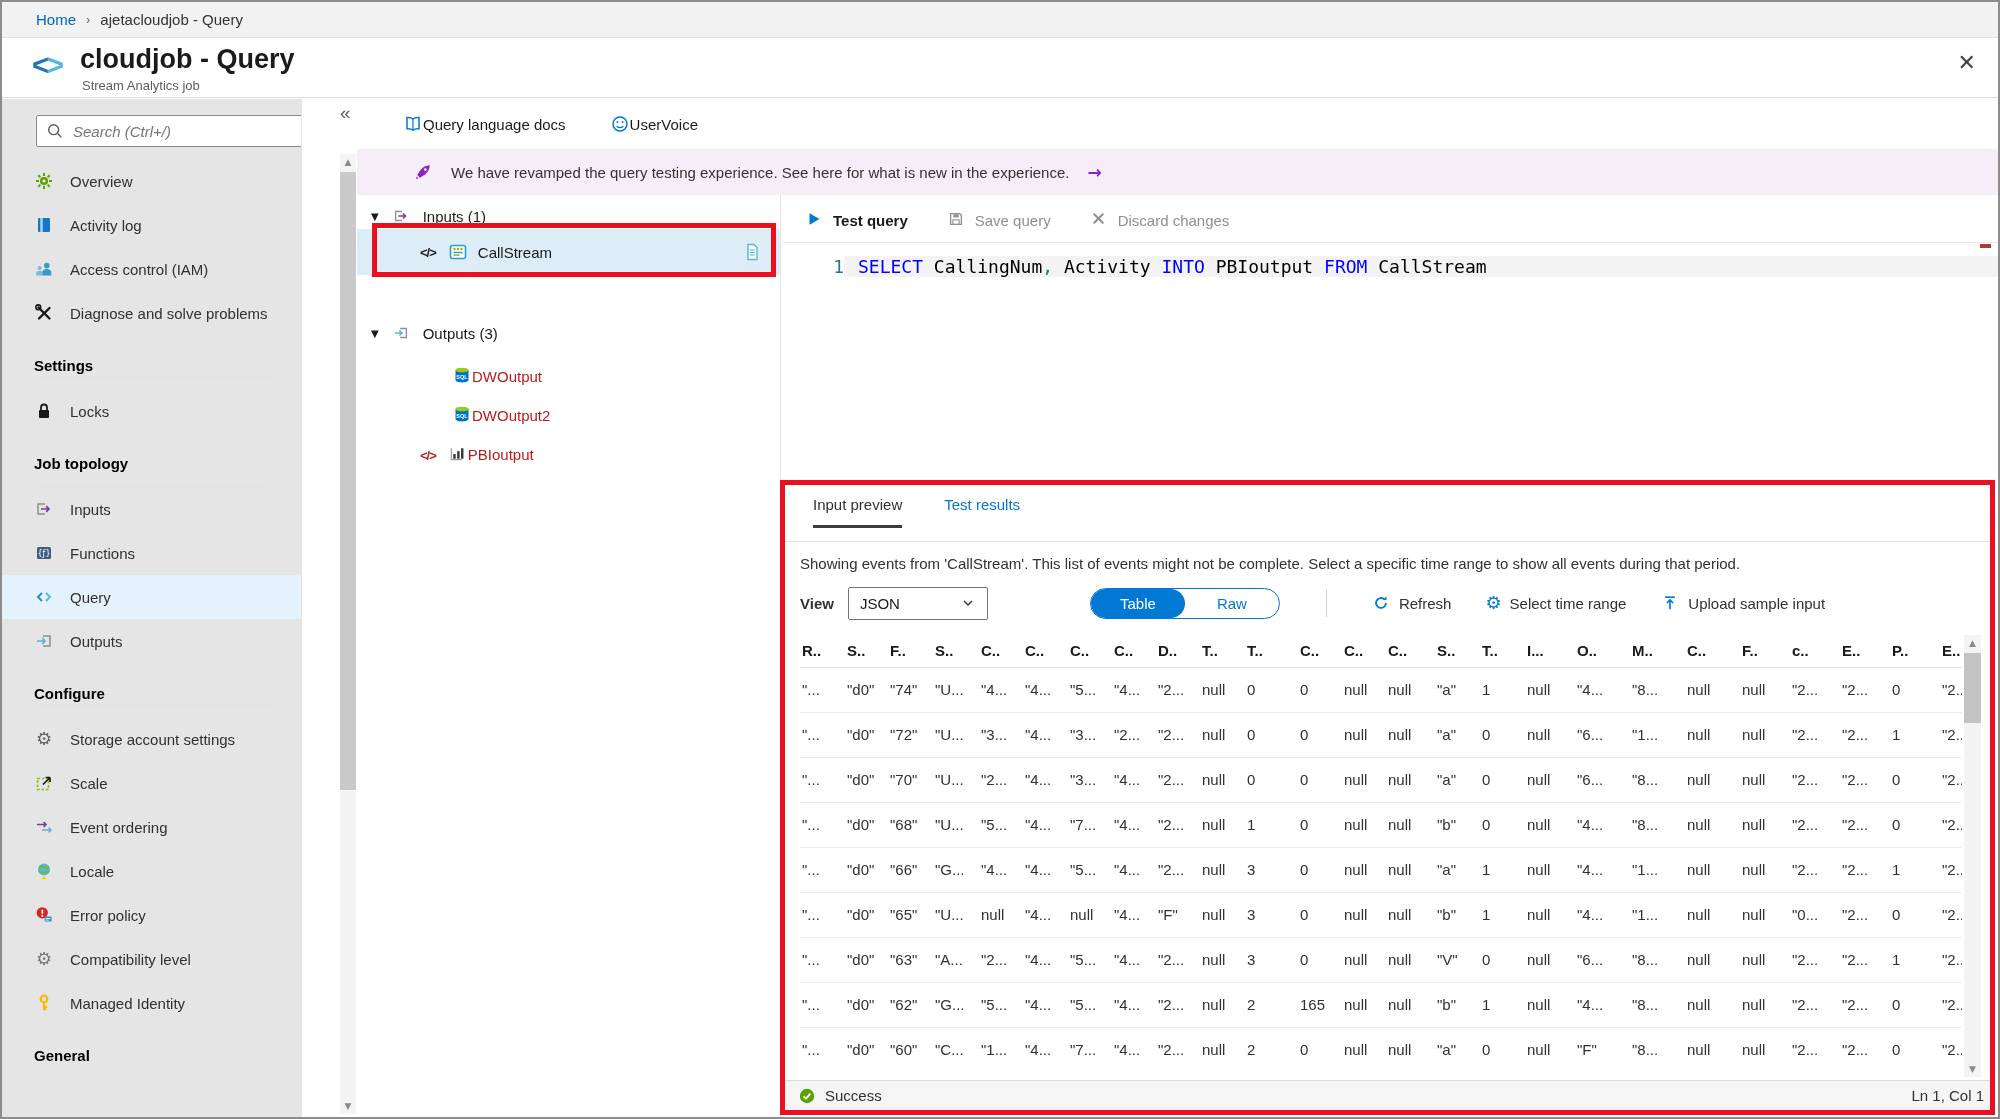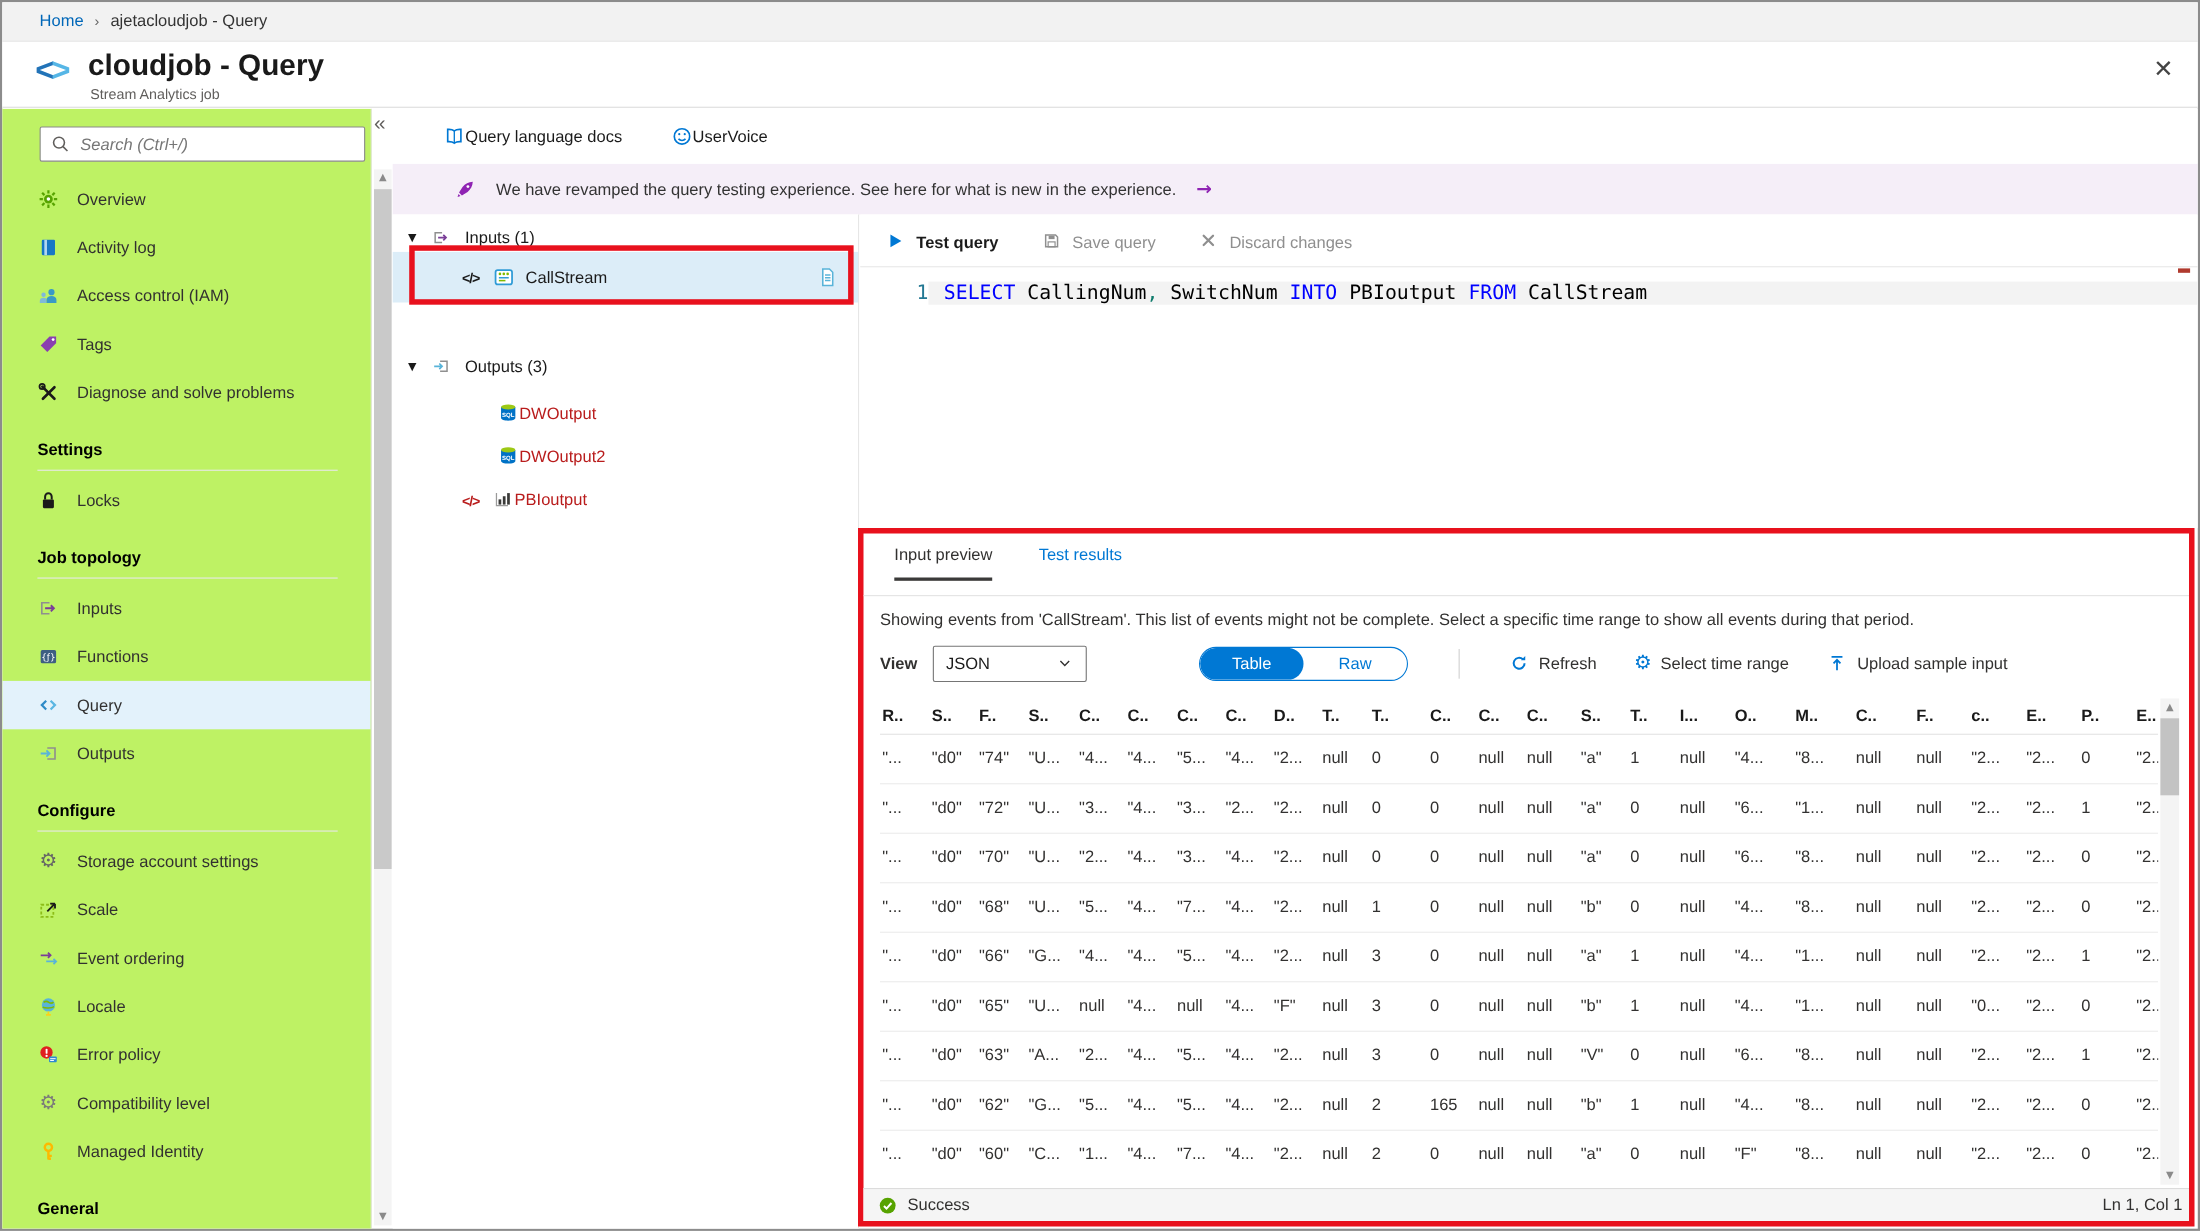--- a/index.html
+++ b/index.html
@@ -14,21 +14,21 @@
 
   
   .titlebar { position:absolute; left:0; top:36px; right:0; height:60px; background:#fff; border-bottom:1px solid #dcdcdc; }
   .title-icon { position:absolute; left:30px; top:10px; font-size:30px; font-weight:bold; letter-spacing:-3px; }
   .title-icon .lt { color:#2273b8; } .title-icon .gt { color:#56b6e6; }
   .title-text { position:absolute; left:78px; top:6px; font-size:27px; font-weight:bold; color:#1a1a1a; }
   .title-sub { position:absolute; left:80px; top:40px; font-size:13px; color:#605e5c; }
   .close-x { position:absolute; right:22px; top:12px; font-size:22px; color:#444; cursor:pointer; }
 
   
-  .sidebar { position:absolute; left:0; top:97px; width:336px; bottom:0; background:#bef264; border-right:1px solid #e6e6e6; overflow:hidden; }
+  .sidebar { position:absolute; left:0; top:97px; width:300px; bottom:0; background:#e5e5e5; border-right:1px solid #e6e6e6; overflow:hidden; }
   .search-wrap { margin:16px 0 12px 34px; width:296px; height:32px; border:1px solid #8a8a8a; border-radius:2px; display:flex; align-items:center; padding:0 8px; gap:8px; background:#fff; }
   .search-wrap input { border:none; outline:none; width:100%; font-size:15px; font-style:italic; color:#333; font-family:"Liberation Sans", sans-serif; }
   .search-wrap input::placeholder { color:#767676; font-style:italic; }
   .nav-item { height:44px; display:flex; align-items:center; padding-left:32px; gap:16px; font-size:15px; color:#323130; cursor:pointer; }
   .nav-item.selected { background:#e3f2fb; }
   .section-header { font-weight:bold; font-size:15px; color:#000; padding:22px 0 9px 32px; }
   .section-divider { height:1px; background:#e8e8e8; margin:0 30px 5px 32px; }
   .icon-svg { display:inline-flex; width:20px; height:20px; align-items:center; justify-content:center; flex:none; }
   .uni { font-family:"DejaVu Sans", sans-serif; font-size:18px; line-height:1; }
 
@@ -168,29 +168,20 @@
               <path d="M2.2 16.5v-2.2c0-1.5 1.4-2.6 3.4-2.6 1 0 1.9.3 2.5.7v4.1z" fill="#7fb9da"></path>
               <circle cx="12.8" cy="6.6" r="2.8" fill="#3999c6"></circle>
               <path d="M8.3 16.5v-3c0-2 1.9-3.4 4.5-3.4s4.5 1.4 4.5 3.4v3z" fill="#3999c6"></path>
             </svg>
           </span>
           <span>Access control (IAM)</span>
         </div>
         <div class="nav-item">
           <span class="icon-svg">
             <svg viewBox="0 0 20 20" width="20" height="20">
-              <path d="M3 11 11 3h6v6l-8 8z" fill="#8a3fb0"></path>
-              <circle cx="14.3" cy="5.7" r="1.3" fill="#fff"></circle>
-            </svg>
-          </span>
-          <span>Tags</span>
-        </div>
-        <div class="nav-item">
-          <span class="icon-svg">
-            <svg viewBox="0 0 20 20" width="20" height="20">
               <path d="M5 15.5 15.5 5" stroke="#1a1a1a" stroke-width="2.4" stroke-linecap="round"></path>
               <path d="M4.5 4.5 15.5 15.5" stroke="#1a1a1a" stroke-width="2.4" stroke-linecap="round"></path>
               <circle cx="4.3" cy="4.3" r="2.4" fill="none" stroke="#1a1a1a" stroke-width="1.6"></circle>
             </svg>
           </span>
           <span>Diagnose and solve problems</span>
         </div>
         <div class="section-header">Settings</div>
         <div class="section-divider"></div>
         <div class="nav-item">
@@ -451,21 +442,21 @@
         <span class="icon-svg">
           <svg viewBox="0 0 20 20" width="17" height="17">
               <path d="M5 5l10 10M15 5 5 15" stroke="#8f8f8f" stroke-width="2.4" stroke-linecap="round"></path>
             </svg>
         </span>
         <span>Discard changes</span>
       </div>
     </div>
     <div class="code-row">
       <span class="gutter">1</span>
-      <span class="code-line" id="code-line-text"><span class="tok-kw">SELECT</span><span class="tok-id"> CallingNum</span><span class="tok-pu">,</span><span class="tok-id"> SwitchNum </span><span class="tok-kw">INTO</span><span class="tok-id"> PBIoutput </span><span class="tok-kw">FROM</span><span class="tok-id"> CallStream</span></span>
+      <span class="code-line" id="code-line-text"><span class="tok-kw">SELECT</span><span class="tok-id"> CallingNum</span><span class="tok-pu">,</span><span class="tok-id"> Activity </span><span class="tok-kw">INTO</span><span class="tok-id"> PBIoutput </span><span class="tok-kw">FROM</span><span class="tok-id"> CallStream</span></span>
     </div>
     <div class="ed-mark"></div>
   </div>
 
   <div class="results">
     <div class="tabs">
       <div class="tab active">Input preview</div>
       <div class="tab inactive">Test results</div>
     </div>
     <div class="tabline"></div>

